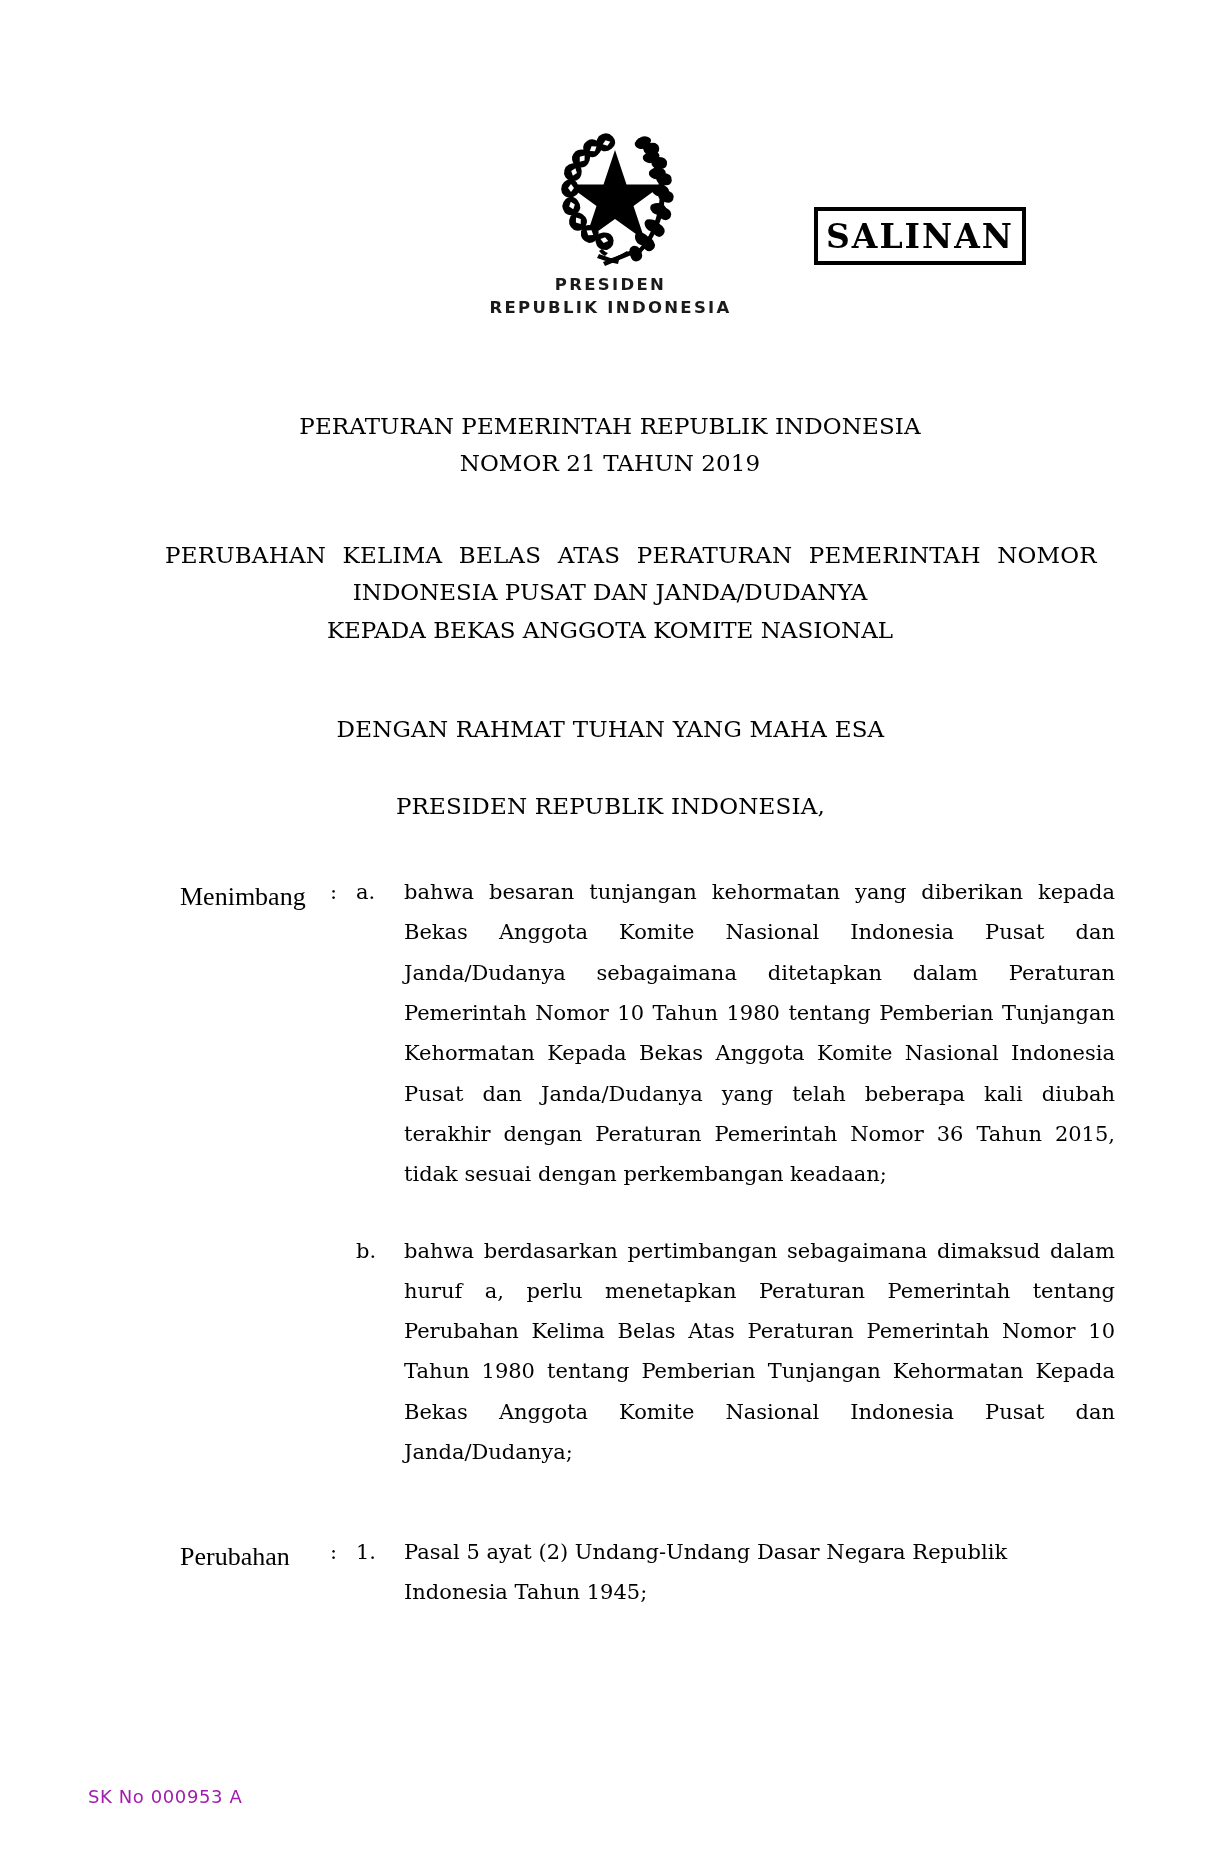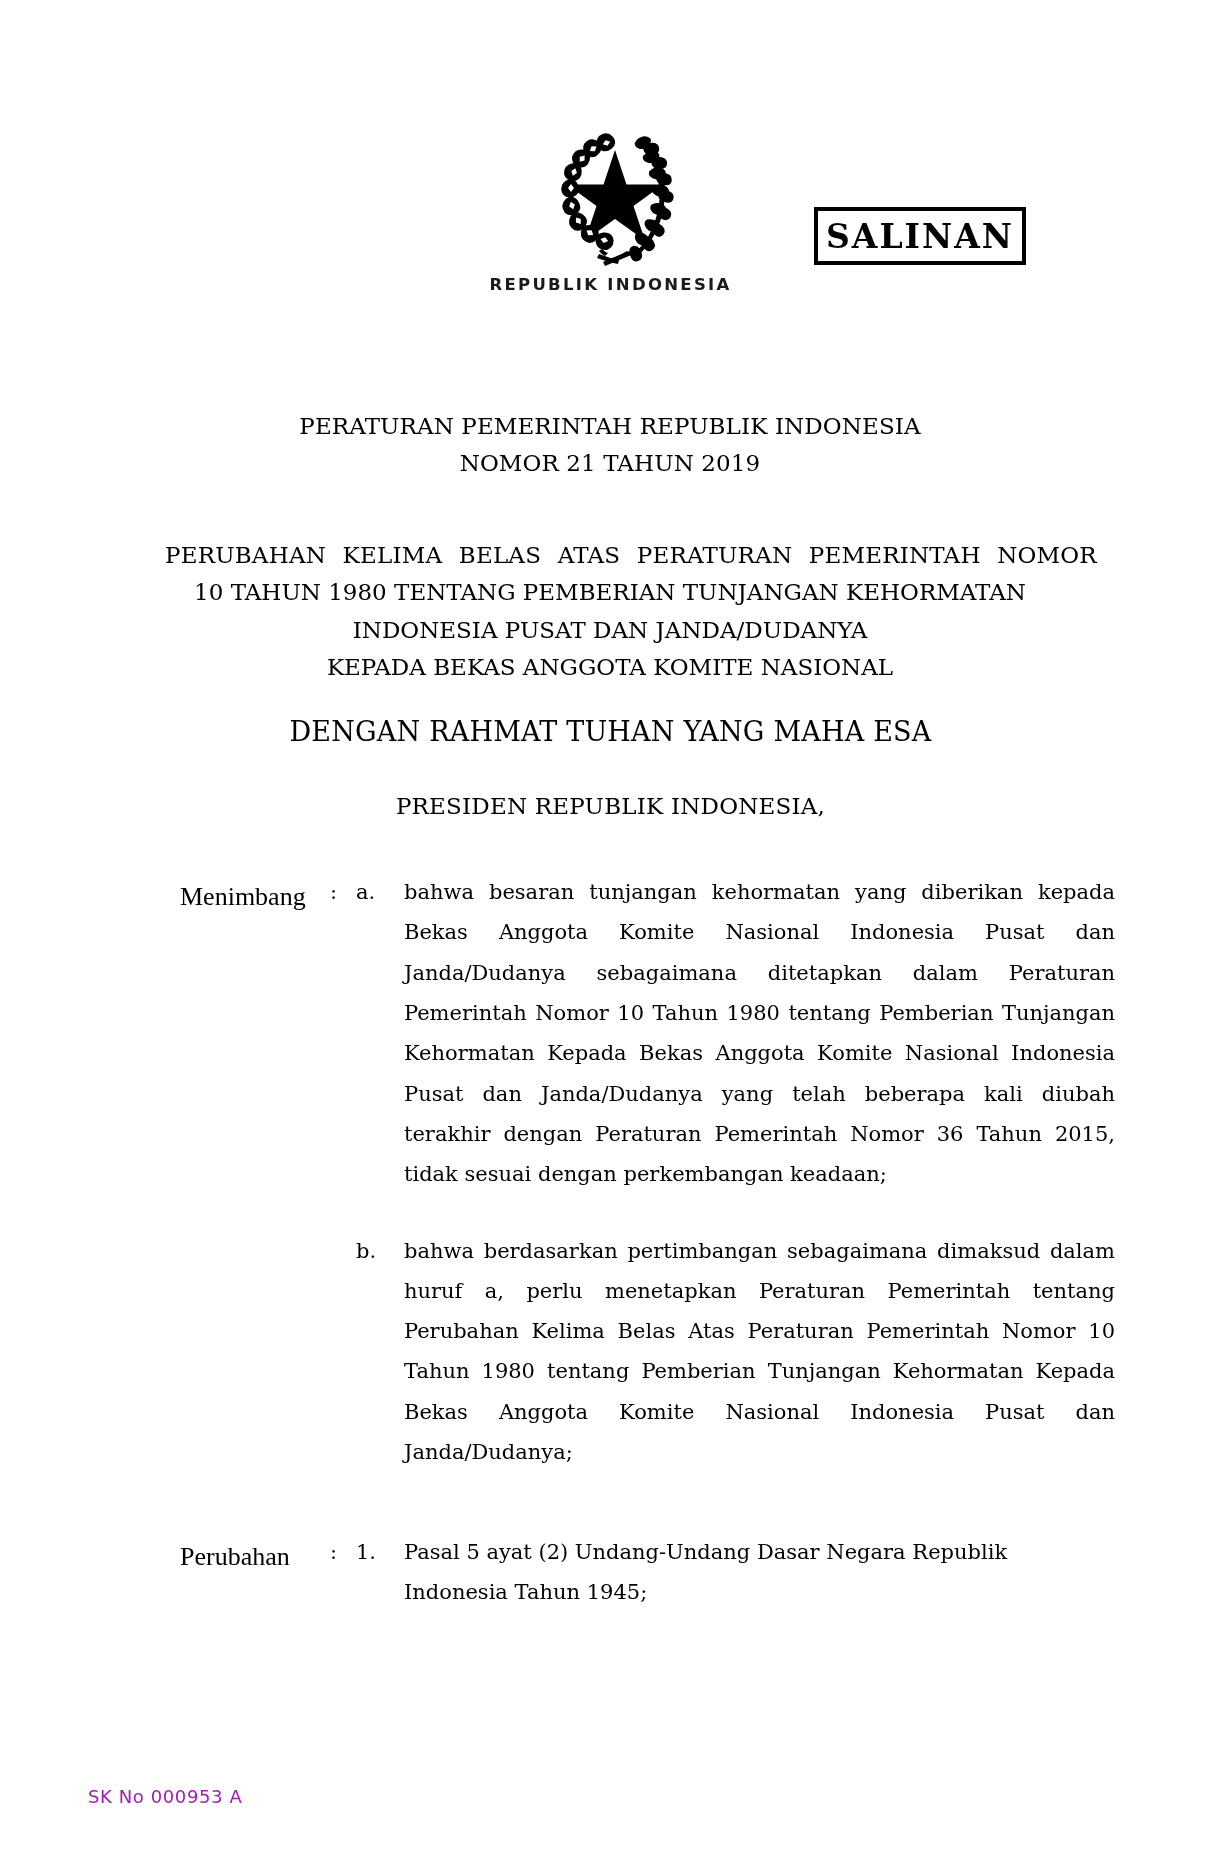--- a/index.html
+++ b/index.html
@@ -107,21 +107,21 @@
   .subtitle-block .sline { display: block; white-space: nowrap; }
   .subtitle-block .sline.spread { letter-spacing: 0.2px; word-spacing: 9px; }
 
   .rahmat {
     position: absolute;
     left: 0;
     top: 716px;
     width: 1221px;
     text-align: center;
     font-family: "DejaVu Serif", serif;
-    font-size: 27px;
+    font-size: 23px;
     letter-spacing: 0.2px;
   }
   .presiden-sign {
     position: absolute;
     left: 0;
     top: 793px;
     width: 1221px;
     text-align: center;
     font-family: "DejaVu Serif", serif;
     font-size: 23px;
@@ -281,36 +281,36 @@
             <path d="M99 131 q-13 6 -25 10 l1 4 q13 -4 26 -10 z"></path>
           </g>
 
           <path d="M64 136 q10 4 20 6 l-1 4 q-11 -2 -21 -6 z"></path>
           <path d="M92 133 q-12 7 -24 11 l2 4 q13 -5 25 -12 z"></path>
         </g>
       </svg>
     </div>
 
     <div class="presiden-lines">
+      <span class="l1">PRESIDEN</span>
       <span class="l2">REPUBLIK INDONESIA</span>
     </div>
   </div>
 
   <div class="salinan-box">
     <span class="txt">SALINAN</span>
   </div>
 
   <div class="title-block">
     <span class="tline">PERATURAN PEMERINTAH REPUBLIK INDONESIA</span>
     <span class="tline">NOMOR 21 TAHUN 2019</span>
   </div>
 
   <div class="subtitle-block">
     <span class="sline spread">PERUBAHAN KELIMA BELAS ATAS PERATURAN PEMERINTAH NOMOR</span>
-    <span class="sline">10 TAHUN 1980 TENTANG PEMBERIAN TUNJANGAN KEHORMATAN</span>
     <span class="sline">INDONESIA PUSAT DAN JANDA/DUDANYA</span>
     <span class="sline">KEPADA BEKAS ANGGOTA KOMITE NASIONAL</span>
   </div>
 
   <div class="rahmat">DENGAN RAHMAT TUHAN YANG MAHA ESA</div>
   <div class="presiden-sign">PRESIDEN REPUBLIK INDONESIA,</div>
 
   <div class="clause" id="clause-menimbang">
     <div class="clause-label">Menimbang</div>
     <div class="clause-colon">:</div>

